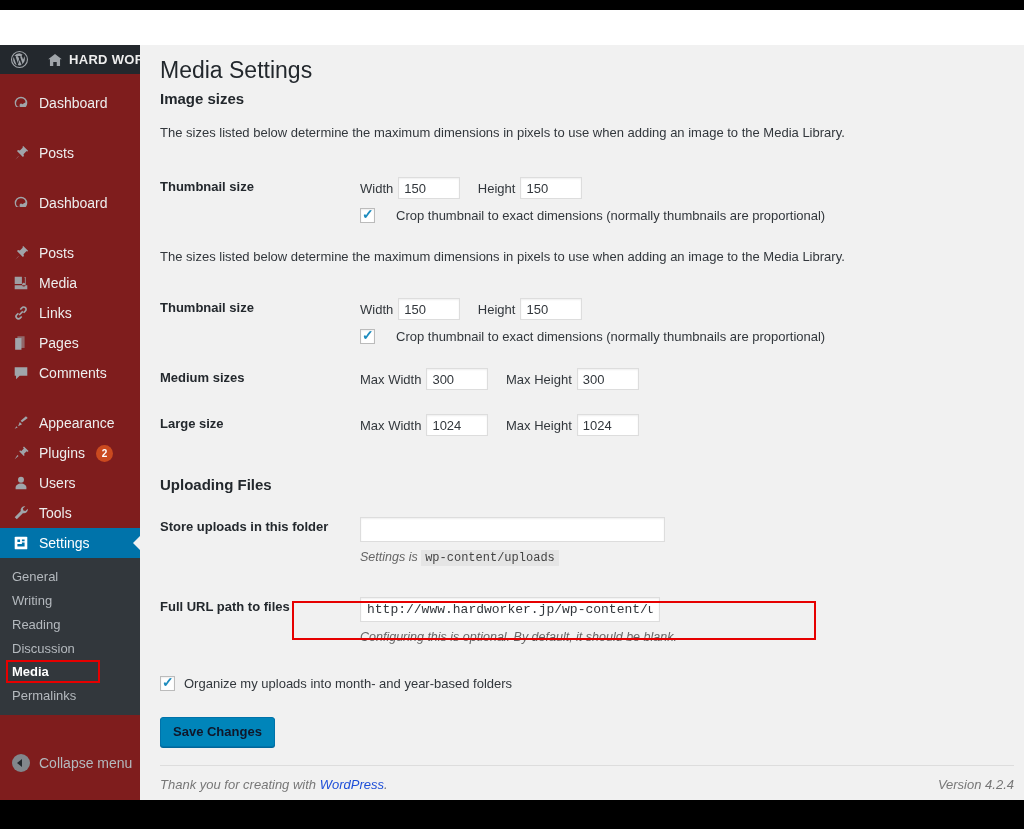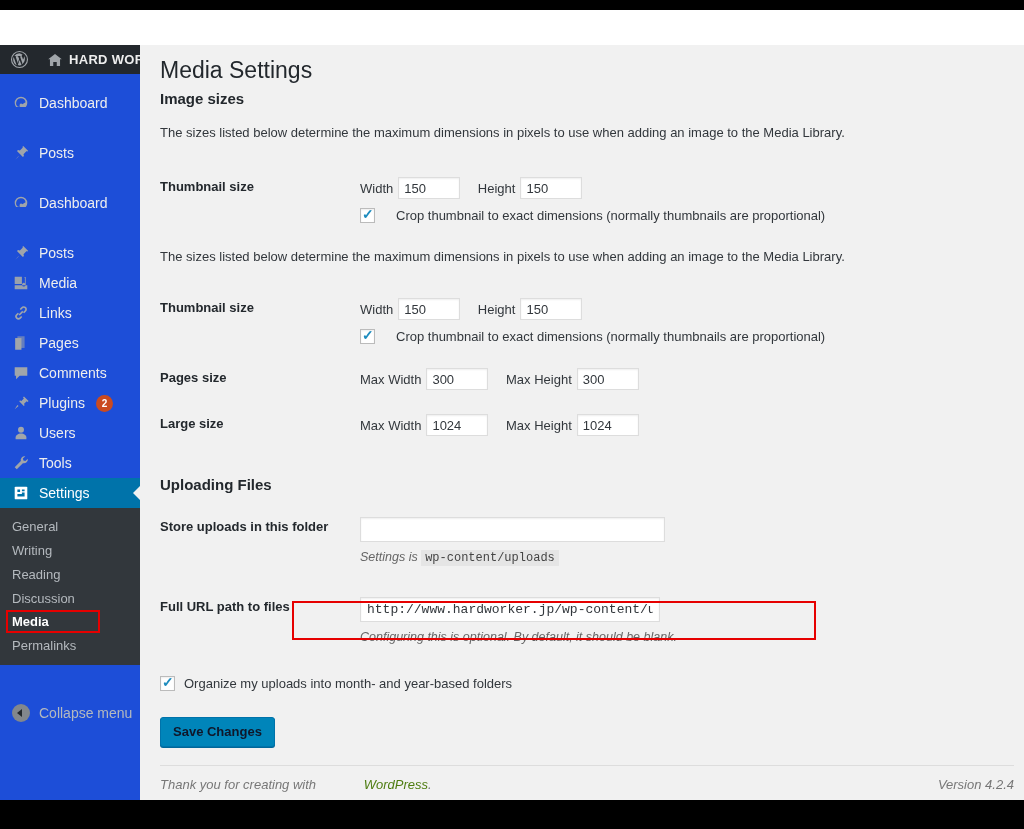--- a/index.html
+++ b/index.html
@@ -43,21 +43,21 @@
   }
   .avatar::after {
     content:""; position:absolute; left:3px; top:11px; width:13px; height:8px;
     border-radius:6px 6px 0 0; background:#dcdcdc;
   }
   svg.ico { display:block; }
 
   
   #sidebar {
     position: absolute; left: 0; top: 74px; width: 140px; height: 726px;
-    background: #1d4ed8; color: #eee; overflow: hidden;
+    background: #7f1d1d; color: #eee; overflow: hidden;
   }
   .menu-spacer { height: 14px; }
   .menu-item {
     display: flex; align-items: center; gap: 9px;
     height: 30px; padding-left: 12px; font-size: 14px; color: #eee;
     position: relative;
   }
   .menu-item .mlabel { line-height: 1; }
   .menu-item.sep { margin-top: 20px; text-align: center; }
   .menu-item.current {
@@ -185,21 +185,21 @@
     font-size: 13px; font-weight: 700; padding: 6px 12px 7px;
     box-shadow: 0 1px 0 #006799;
   }
 
   .footer {
     position: absolute; left: 20px; top: 720px; width: 854px;
     border-top: 1px solid #ddd; padding-top: 11px;
     display: flex; justify-content: space-between;
     font-size: 13px; font-style: italic; color: #777;
   }
-  .footer a { color: #4d7c0f; text-decoration: none; font-style: italic; margin-left: 44px; }
+  .footer a { color: #1d4ed8; text-decoration: none; font-style: italic; }
   .footer .ver { font-style: italic; color: #777; }
 </style>
 </head>
 <body>
 
 <div id="frame">
 
   <div class="band-top"></div>
   <div class="band-white"></div>
 
@@ -326,20 +326,28 @@
 
     <div class="menu-item">
       <span>
         <svg class="ico" width="18" height="18" viewBox="0 0 20 20" fill="#a0a5aa">
           <path d="M3 3.5h14v9.5H8.5L4.5 17v-4H3z"></path>
         </svg>
       </span>
       <span class="mlabel">Comments</span>
     </div>
 
+    <div class="menu-item sep">
+      <span>
+        <svg class="ico" width="18" height="18" viewBox="0 0 20 20" fill="#a0a5aa">
+          <path d="M15.5 2.5l2 2-6.3 4.6-1.6-1.6zM8.6 8.8l2.6 2.6-4.4 2.3 1.8-4.9zM3 16.5l3.3-1.6L5 13.6z"></path>
+        </svg>
+      </span>
+      <span class="mlabel">Appearance</span>
+    </div>
 
     <div class="menu-item">
       <span>
         <svg class="ico" width="18" height="18" viewBox="0 0 20 20" fill="#a0a5aa">
           <path d="M13.3 2.8l-1.1 1.1 1 1-3.1 3.1-1-1-1.1 1.1 5.1 5.1 1.1-1.1-1-1 3.1-3.1 1 1 1.1-1.1zM3 17l4.3-3.6L6 12.1z"></path>
         </svg>
       </span>
       <span class="mlabel">Plugins</span>
       <span class="badge">2</span>
     </div>
@@ -435,21 +443,21 @@
           <td>
             <span class="lbl">Width</span><input class="num" value="150" style="">
             <span class="lbl" style="margin-left:14px">Height</span><input class="num" value="150" style="">
             <div class="mt">
               <span class="cb checked"></span>
               <span class="cbtext">Crop thumbnail to exact dimensions (normally thumbnails are proportional)</span>
             </div>
           </td>
         </tr>
         <tr>
-          <th>Pages size</th>
+          <th>Medium sizes</th>
           <td>
             <span class="lbl">Max Width</span><input class="num" value="300" style="">
             <span class="lbl" style="margin-left:14px">Max Height</span><input class="num" value="300" style="">
           </td>
         </tr>
         <tr>
           <th>Large size</th>
           <td>
             <span class="lbl">Max Width</span><input class="num" value="1024" style="">
             <span class="lbl" style="margin-left:14px">Max Height</span><input class="num" value="1024" style="">

